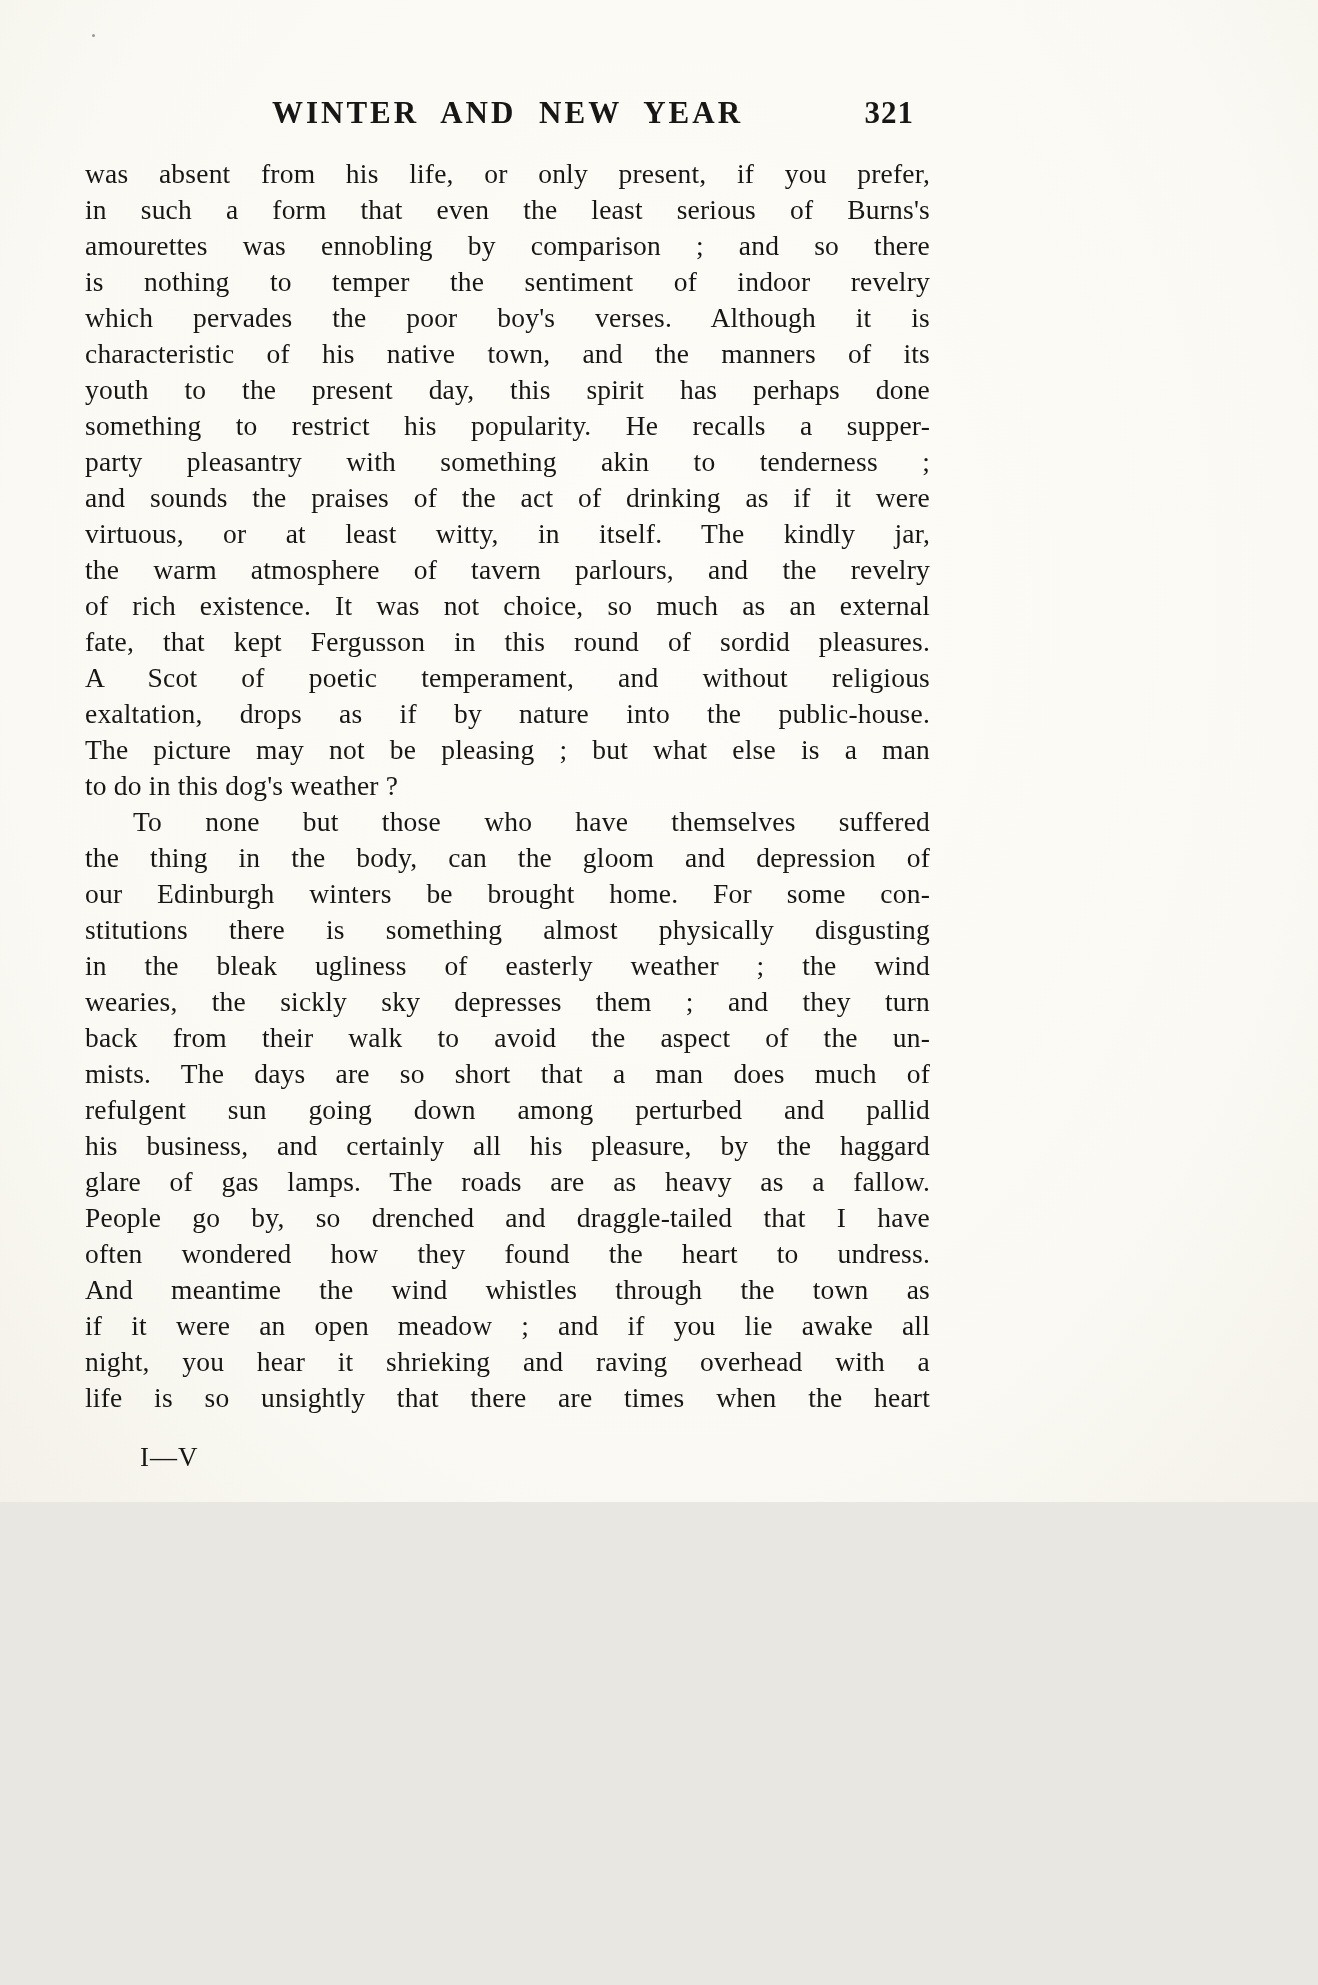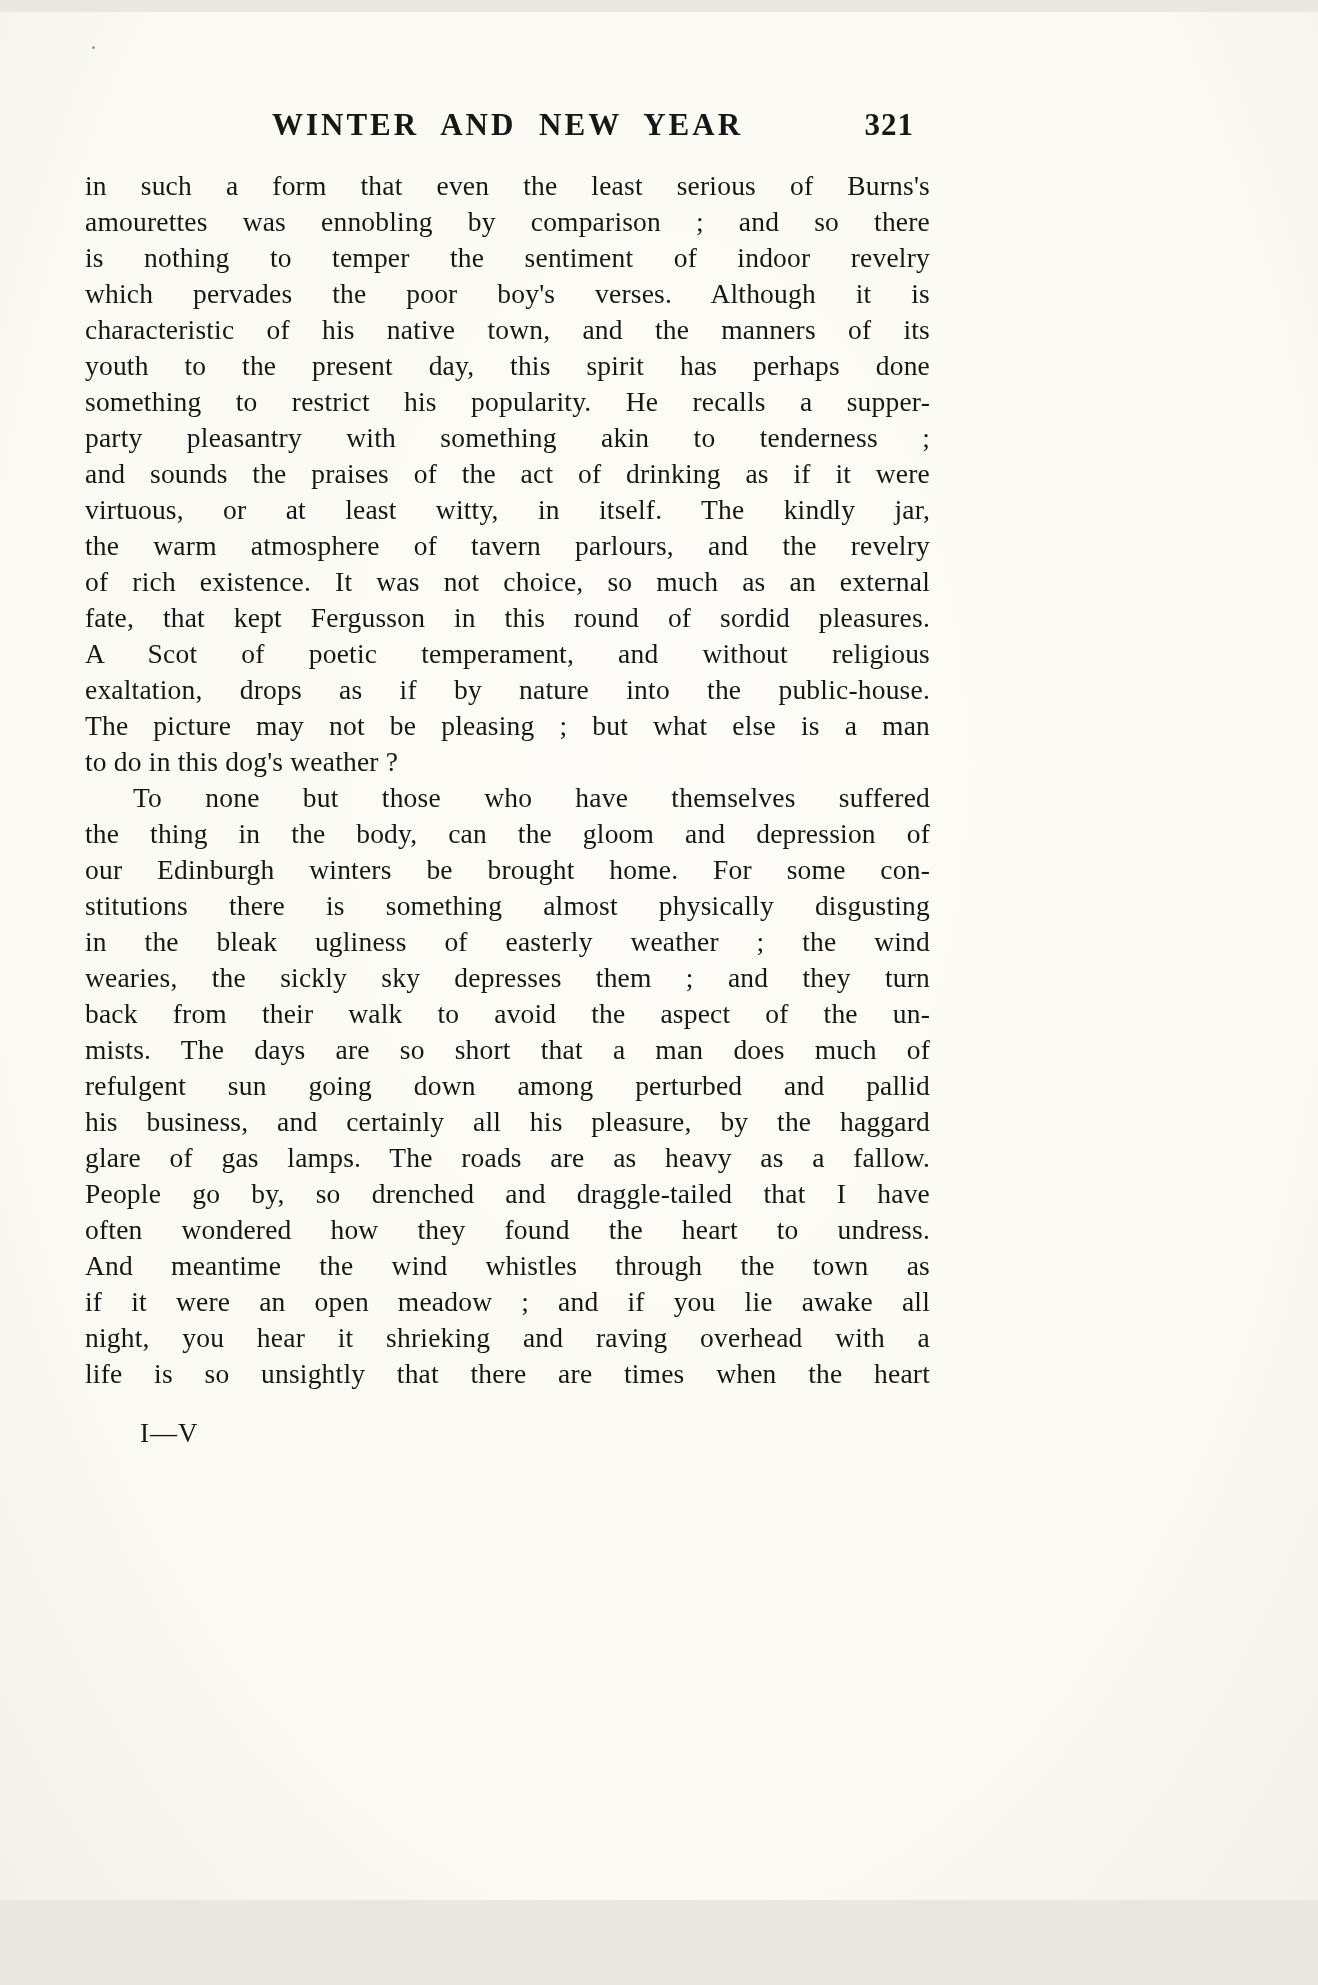--- a/index.html
+++ b/index.html
@@ -3,22 +3,22 @@
 <meta charset="utf-8">
 <style>
   html, body {
     margin: 0;
     padding: 0;
     background: #e9e7e1;
   }
   .page {
     position: relative;
     width: 1318px;
-    height: 1888px;
-    margin: 12px auto;
+    height: 1502px;
+    margin: 0 auto;
     background: #fbfaf5;
     background-image: radial-gradient(ellipse at 50% 40%, #fdfcf8 0%, #faf9f3 70%, #f3f1e9 100%);
     color: #181715;
     font-family: "Liberation Serif", "DejaVu Serif", serif;
     overflow: hidden;
     box-sizing: border-box;
   }
   .text-block {
     position: absolute;
     left: 85px;
@@ -81,20 +81,21 @@
 <body>
 
 <div class="page">
   <div class="speckle"></div>
   <div class="text-block">
     <div class="page-header">
       <span>WINTER AND NEW YEAR</span>
       <span class="page-number">321</span>
     </div>
     <div class="body-text">
+        <div class="line just">was absent from his life, or only present, if you prefer,</div>
         <div class="line just">in such a form that even the least serious of Burns's</div>
         <div class="line just">amourettes was ennobling by comparison ; and so there</div>
         <div class="line just">is nothing to temper the sentiment of indoor revelry</div>
         <div class="line just">which pervades the poor boy's verses. Although it is</div>
         <div class="line just">characteristic of his native town, and the manners of its</div>
         <div class="line just">youth to the present day, this spirit has perhaps done</div>
         <div class="line just">something to restrict his popularity. He recalls a supper-</div>
         <div class="line just">party pleasantry with something akin to tenderness ;</div>
         <div class="line just">and sounds the praises of the act of drinking as if it were</div>
         <div class="line just">virtuous, or at least witty, in itself. The kindly jar,</div>

